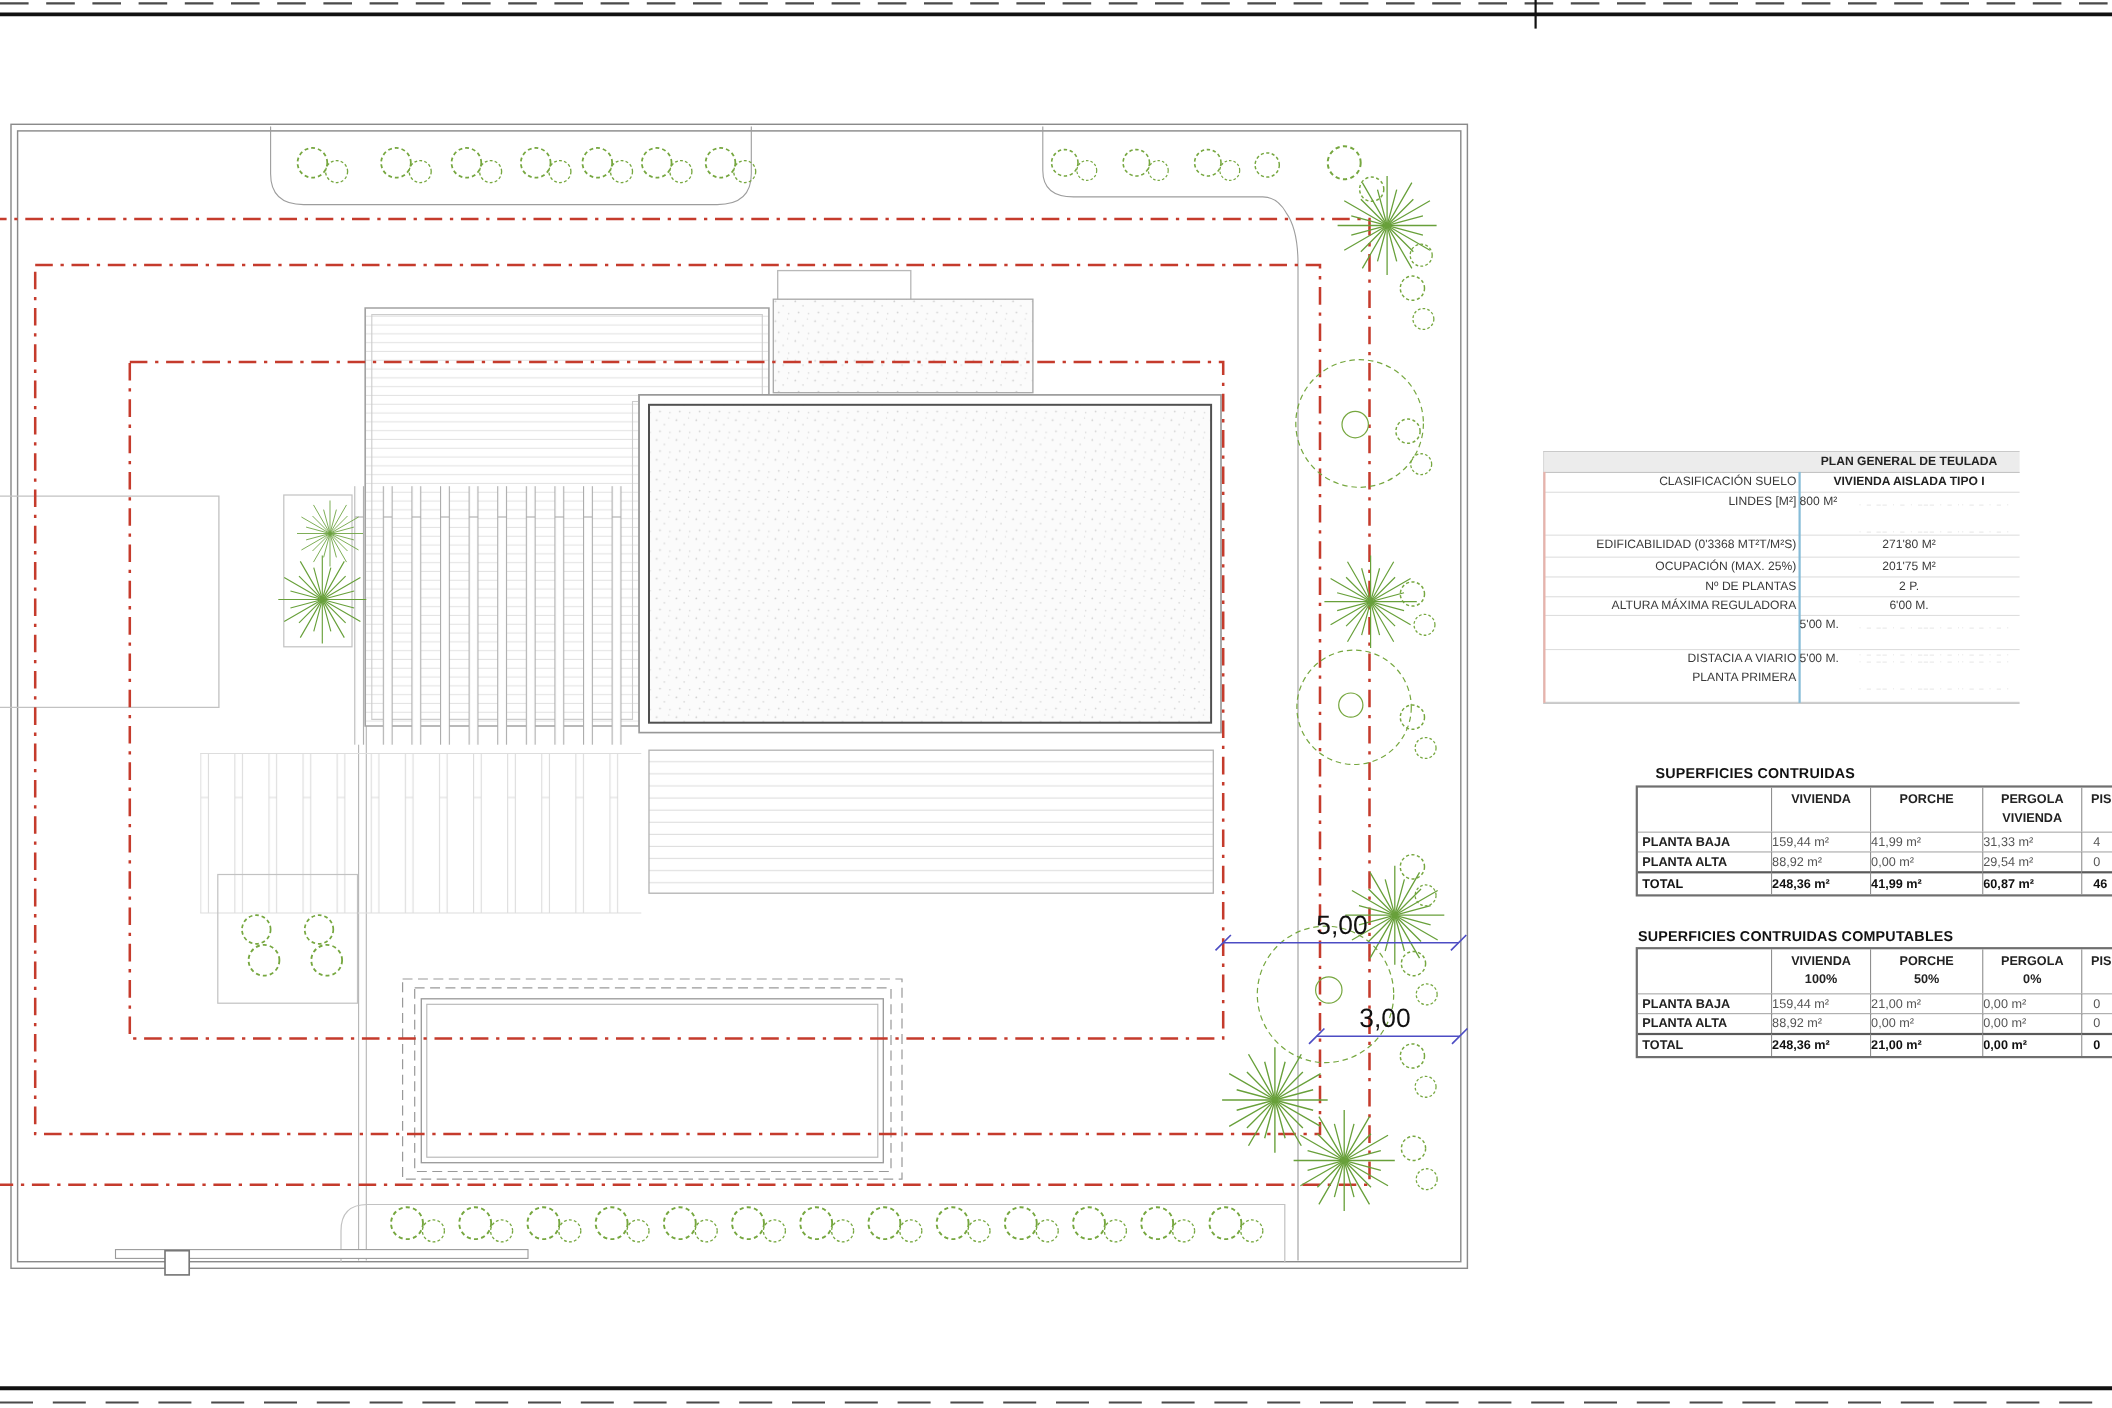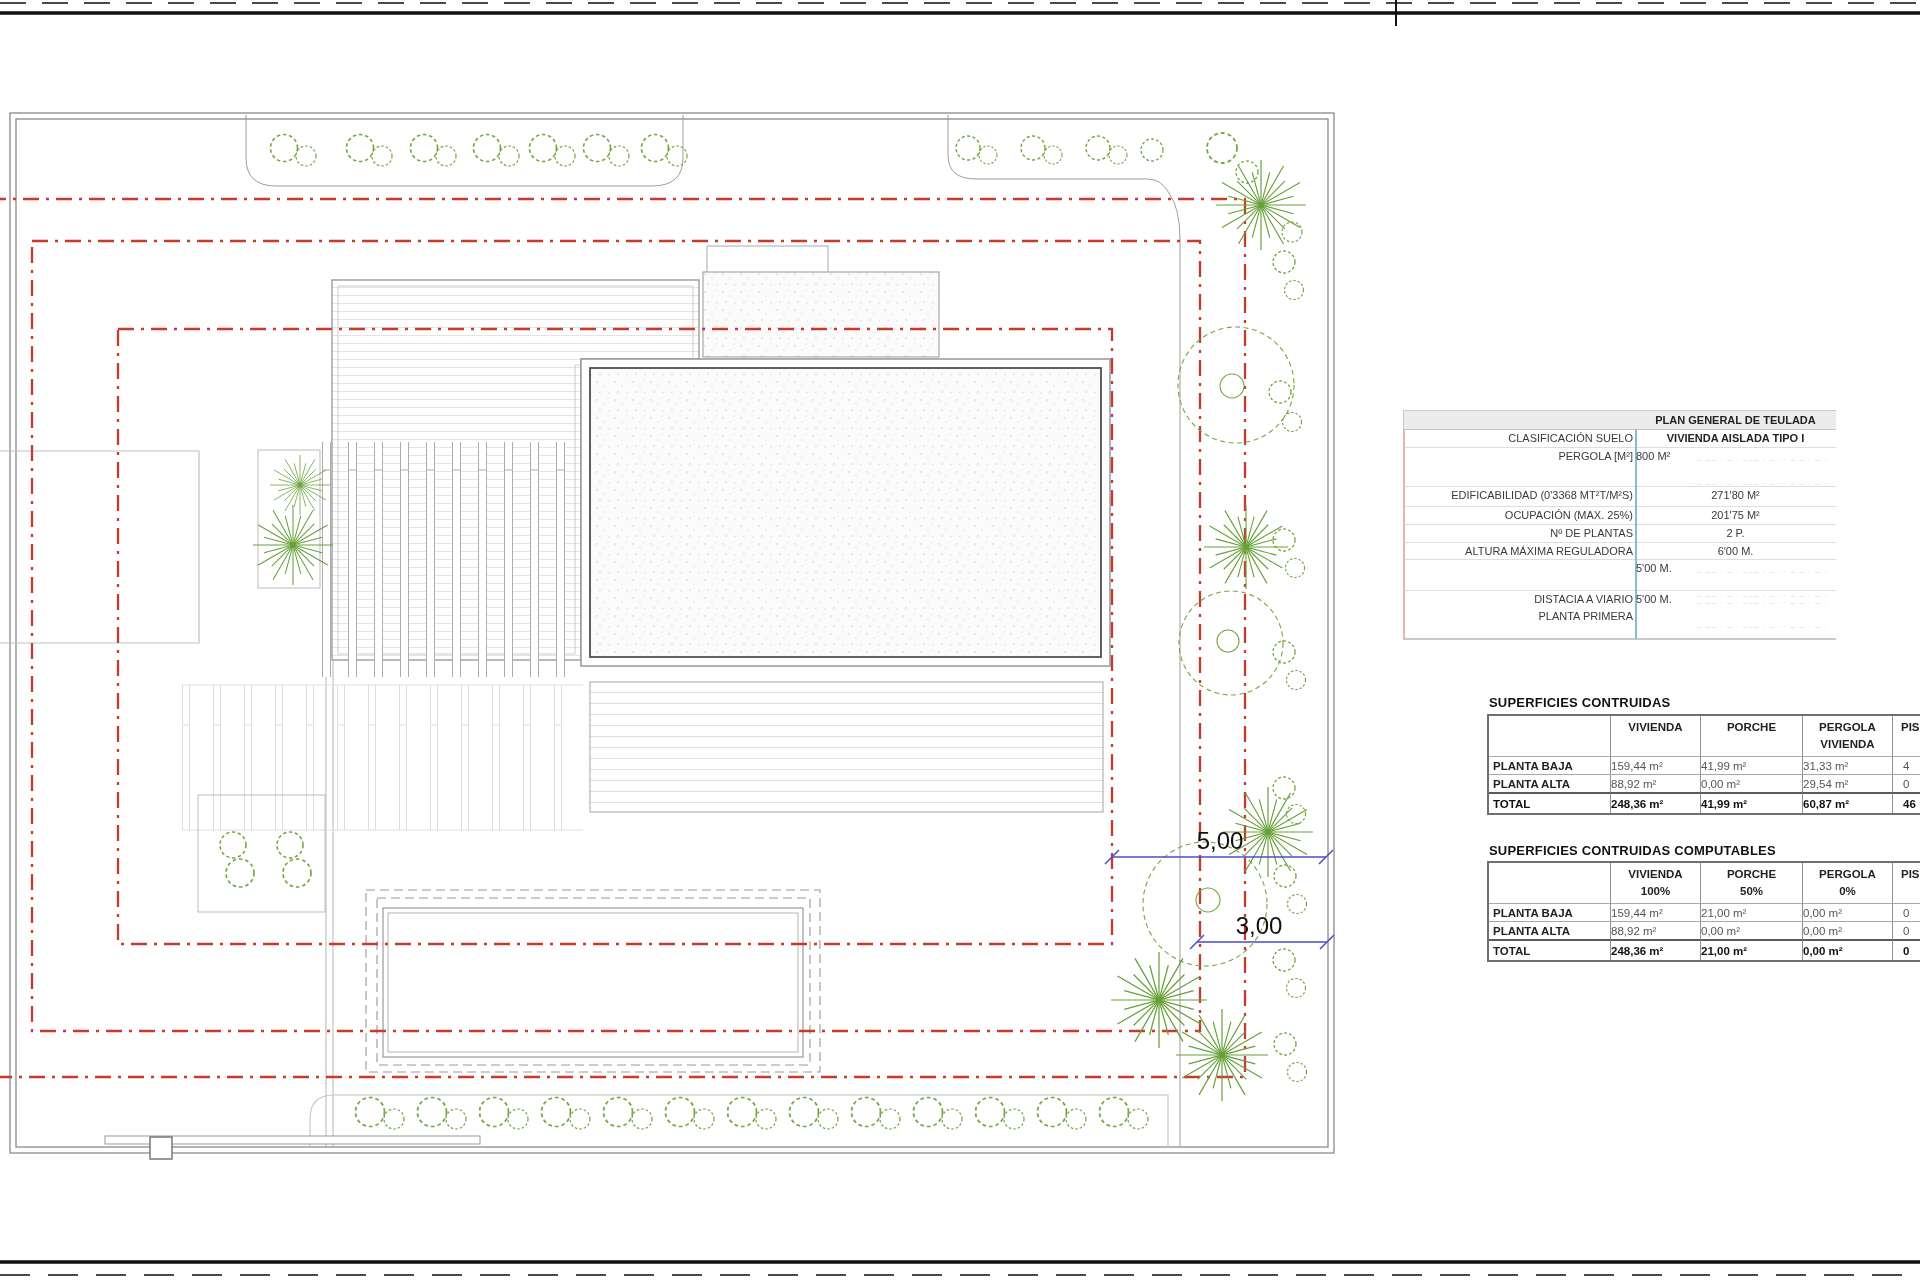--- a/index.html
+++ b/index.html
@@ -252,21 +252,21 @@
     <div class="bluebar"></div>
     <div class="ghead">
       <div class="sp"></div>
       <div class="ttl">PLAN GENERAL DE TEULADA</div>
     </div>
     <div class="gr h18">
       <div class="gl">CLASIFICACIÓN SUELO</div>
       <div class="gv center boldv">VIVIENDA AISLADA TIPO I</div>
     </div>
     <div class="gr h39">
-      <div class="gl">PERGOLA [M²]</div>
+      <div class="gl">LINDES [M²]</div>
       <div class="gv"><span class="val">800 M²</span>
         <span class="dashcol">
             <span class="dash">· – –– · – · ––– · – ·· – – · – ·</span>
             <span class="dash">· – –– · – · ––– · – ·· – – · – ·</span>
           </span>
       </div>
     </div>
     <div class="gr h20">
       <div class="gl">EDIFICABILIDAD (0'3368 MT²T/M²S)</div>
       <div class="gv center">271'80 M²</div>
@@ -296,21 +296,21 @@
       <div class="gl">DISTACIA A VIARIO</div>
       <div class="gv"><span class="val">5'00 M.</span>
         <span class="dashcol">
             <span class="dash">· – –– · – · ––– · – ·· – – · – ·</span>
             <span class="dash">· – –– · – · ––– · – ·· – – · – ·</span>
           </span>
       </div>
     </div>
   </div>
 
-  <div class="stitle" style="top:695px;">SUPERFICIES CONTRUIDAS</div>
+  <div class="stitle" style="top:695px;margin-left:16px;">SUPERFICIES CONTRUIDAS</div>
   <div class="stable" style="top:714px;">
     <div class="sc c0 shc"></div>
     <div class="sc shc">
         <div>VIVIENDA</div>
       </div>
     <div class="sc shc">
         <div>PORCHE</div>
       </div>
     <div class="sc shc">
         <div>PERGOLA</div>

